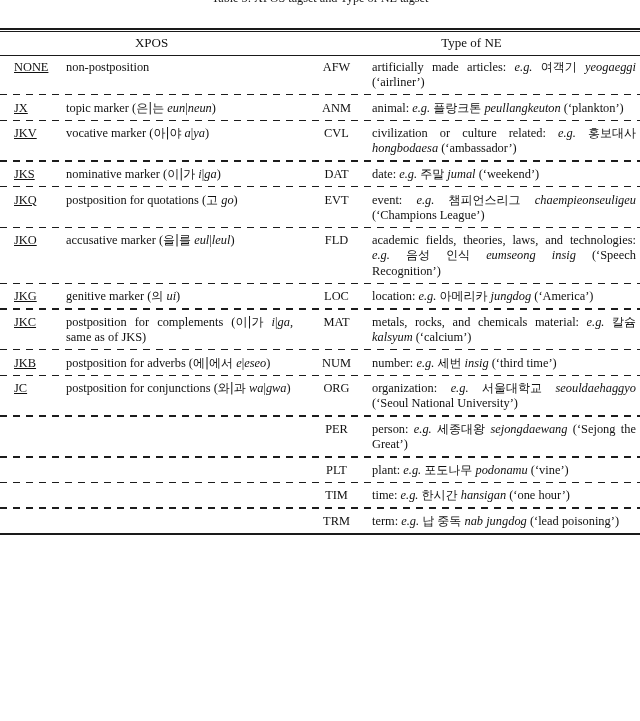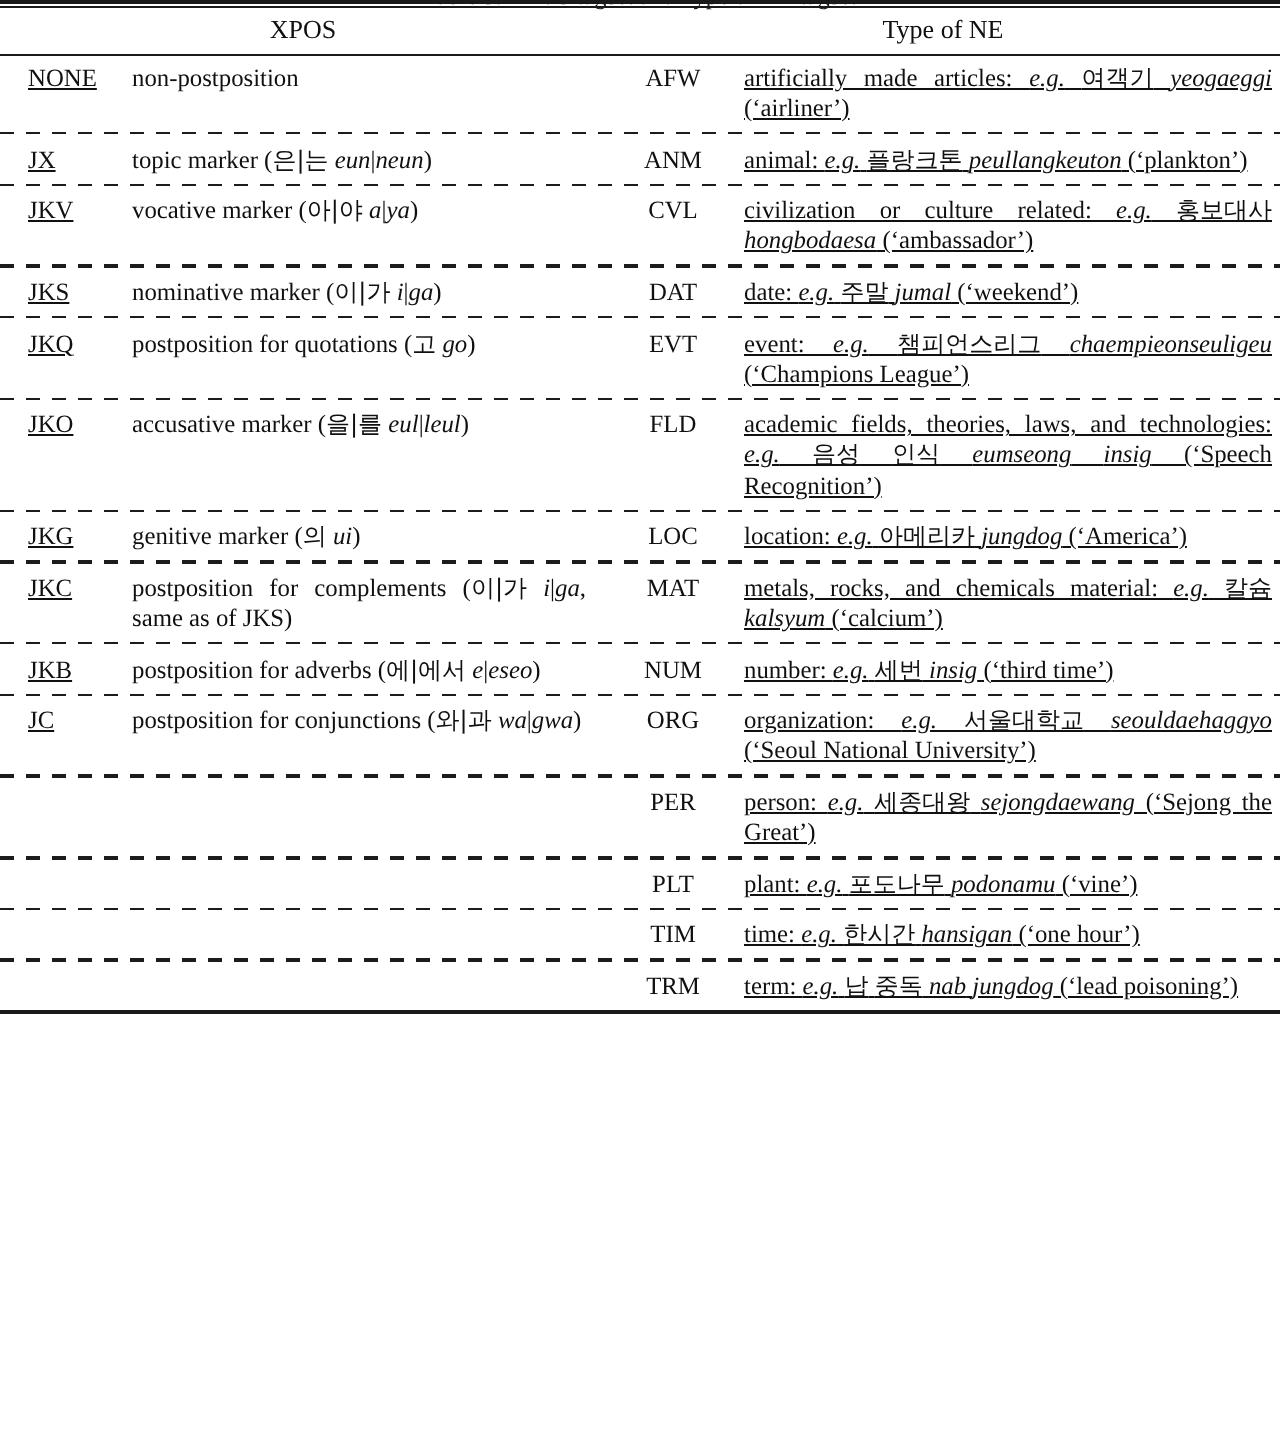--- a/index.html
+++ b/index.html
@@ -26,21 +26,21 @@
     height: 14px;
     overflow: hidden;
     font-size: 12.2px;
     text-align: center;
     color: #1a1a1a;
     white-space: nowrap;
   }
 
   .table-wrap {
     position: absolute;
-    top: 0;
+    top: 28px;
     left: 0;
     width: 580px;
   }
 
   table.ling {
     border-collapse: collapse;
     width: 640px;
     table-layout: fixed;
     font-size: 12.4px;
     line-height: 1.22;
@@ -91,21 +91,20 @@
   .c-tag2 {
     text-align: center;
     padding: 3.5px 4px 4px 2px !important;
     white-space: nowrap;
   }
   .c-desc2 {
     text-align: justify;
     text-align-last: left;
     padding: 3.5px 4px 4px 0 !important;
     hyphens: manual;
-    text-decoration: underline;
   }
 
   em, i { font-style: italic; }
   .ko {
     font-family: "DejaVu Sans", "Liberation Sans", sans-serif;
     font-size: 12px;
     font-style: normal;
   }
   .sep { font-style: normal; }
 </style>

